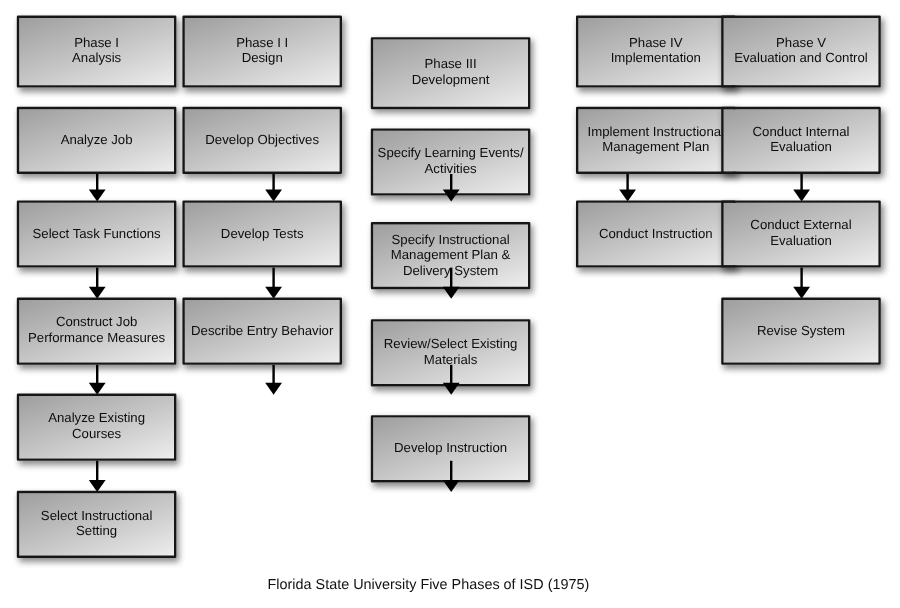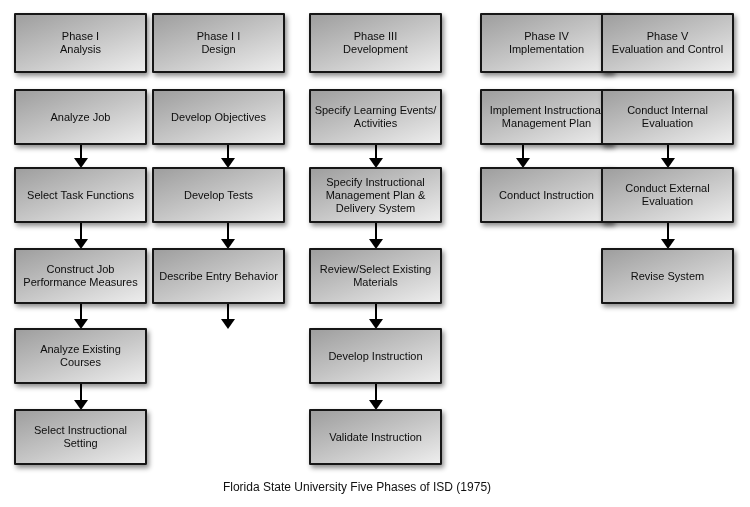--- a/index.html
+++ b/index.html
@@ -33,21 +33,21 @@
     padding: 0 3px;
     text-align: center;
     font-size: 11px;
     line-height: 13px;
     color: #0d0d0d;
     white-space: pre-line;
   }
   
   .c0 { left: 14px; }
   .c1 { left: 152px; }
-  .c2 { left: 309px; }
+  .c2 { left: 309px; margin-top: 18px; }
   .c3 { left: 480px; }
   .c4 { left: 601px; }
   
   .r0 { top: 13px;  height: 60px; }
   .r1 { top: 89px;  height: 56px; }
   .r2 { top: 167px; height: 56px; }
   .r3 { top: 248px; height: 56px; }
   .r4 { top: 328px; height: 56px; }
   .r5 { top: 409px; height: 56px; }
   
@@ -160,23 +160,20 @@
   <div class="arrow ac2 a23"></div>
   <div class="box c2 r3">
     <span class="lbl">Review/Select Existing
 Materials</span>
   </div>
   <div class="arrow ac2 a34"></div>
   <div class="box c2 r4">
     <span class="lbl">Develop Instruction</span>
   </div>
   <div class="arrow ac2 a45"></div>
-  <div class="box c2 r5">
-    <span class="lbl">Validate Instruction</span>
-  </div>
 
   <div class="box c3 r0">
     <span class="lbl">Phase IV
 Implementation</span>
   </div>
   <div class="box c3 r1">
     <span class="lbl">Implement Instructional
 Management Plan</span>
   </div>
   <div class="arrow ac3 a12"></div>

